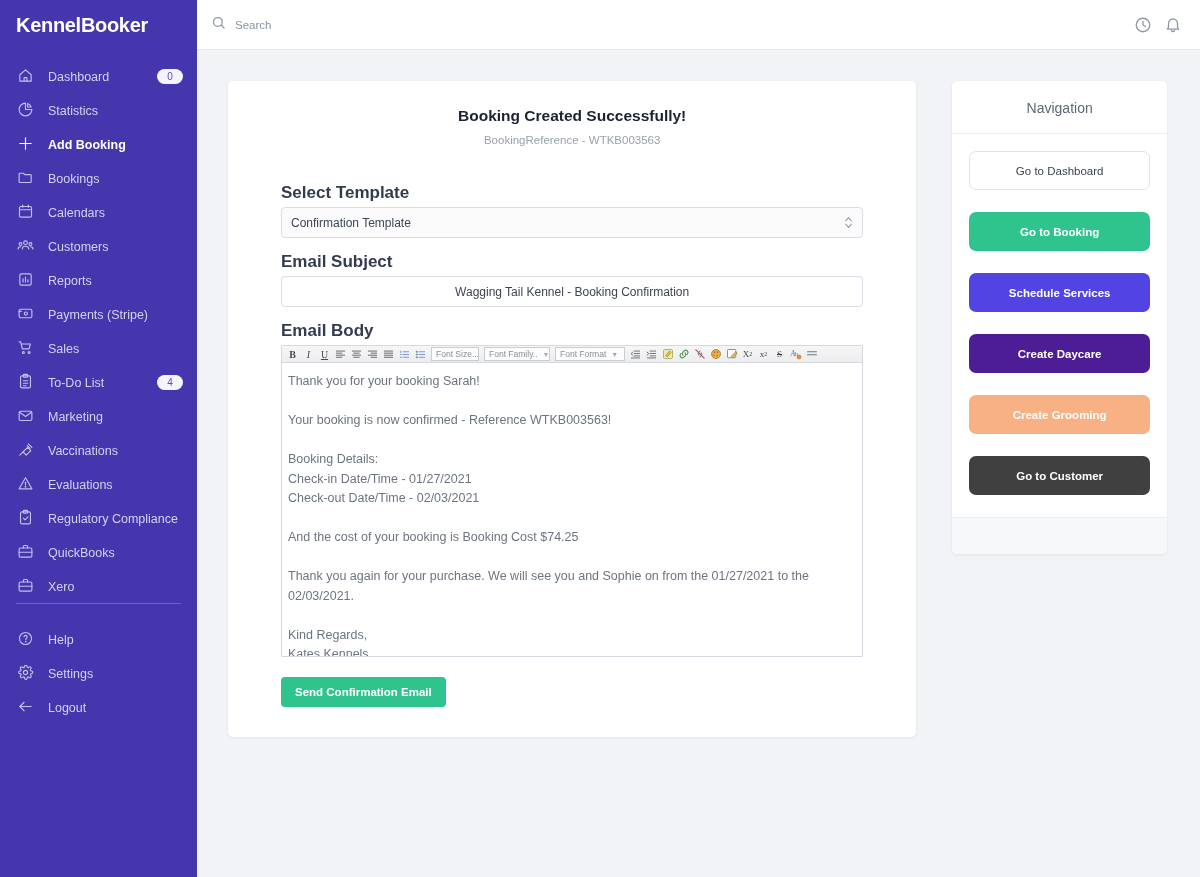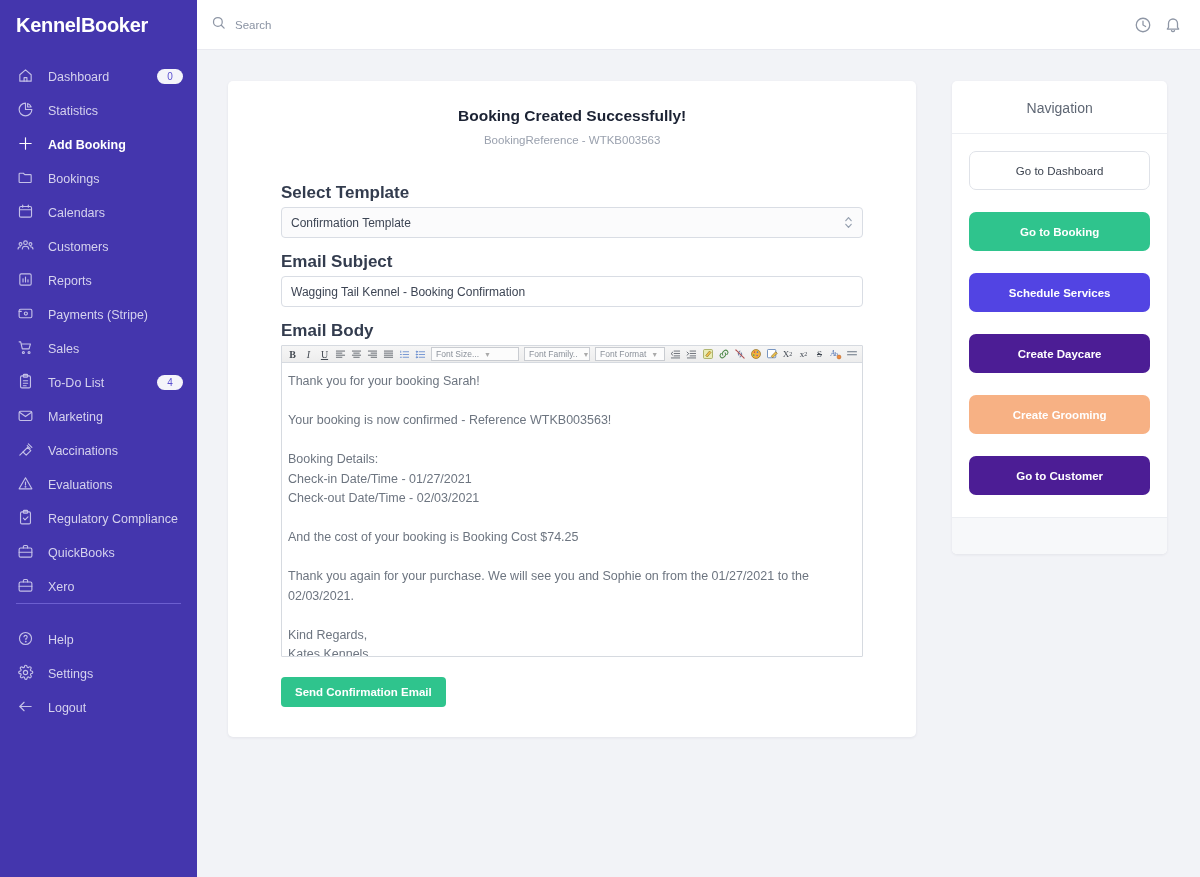--- a/index.html
+++ b/index.html
@@ -150,20 +150,21 @@
     width: 100%; height: 31px;
     border: 1px solid #d9dde4;
     border-radius: 4px;
     background: #ffffff;
     font-family: "Liberation Sans", sans-serif;
     font-size: 12px;
     color: #3d4554;
     padding: 0 9px;
     outline: none;
     margin-bottom: 14px;
+    text-align: center;
   }
 
   
   #editor {
     border: 1px solid #d6dae0;
     border-radius: 1px;
     background: #ffffff;
   }
   #editor-toolbar {
     display: flex; align-items: center;
@@ -191,21 +192,21 @@
     background: #fcfcfc;
     display: flex; align-items: center;
     font-size: 8.5px;
     color: #8a9099;
     padding: 0 2px 0 4px;
     margin: 0 2px;
     flex: 0 0 auto;
     white-space: nowrap;
   }
   .tb-combo .cb-arrow { margin-left: 5px; color: #aaa; font-size: 7px; }
-  .tb-combo.fs { width: 88px; }
+  .tb-combo.fs { width: 48px; }
   .tb-combo.ff { width: 66px; }
   .tb-combo.fm { width: 70px; }
   .tb-ico { width: 15px; height: 15px; display:flex; align-items:center; justify-content:center; flex:0 0 15px; cursor:pointer;}
   .tb-sub { font-size: 9px; color: #3f4650; font-family: "Liberation Serif", serif; }
 
   #editor-body {
     height: 293px;
     padding: 9px 8px 8px 6px;
     font-family: "Liberation Sans", sans-serif;
     font-size: 12.5px;
@@ -687,19 +688,19 @@
     </div>
 
     <div id="nav-card">
       <div id="nav-card-header">Navigation</div>
       <div id="nav-card-body">
           <button class="nav-btn outline">Go to Dashboard</button>
           <button class="nav-btn" style="background: rgb(47, 196, 141);">Go to Booking</button>
           <button class="nav-btn" style="background: rgb(82, 68, 227);">Schedule Services</button>
           <button class="nav-btn" style="background: #4c1d95;">Create Daycare</button>
           <button class="nav-btn" style="background: rgb(247, 177, 132);">Create Grooming</button>
-          <button class="nav-btn" style="background: #4c1d95; text-align: center;">Go to Customer</button>
+          <button class="nav-btn" style="background: #404040; text-align: center;">Go to Customer</button>
         </div>
       <div id="nav-card-footer"></div>
     </div>
 
   </div>
 </div>
 
 </body></html>

